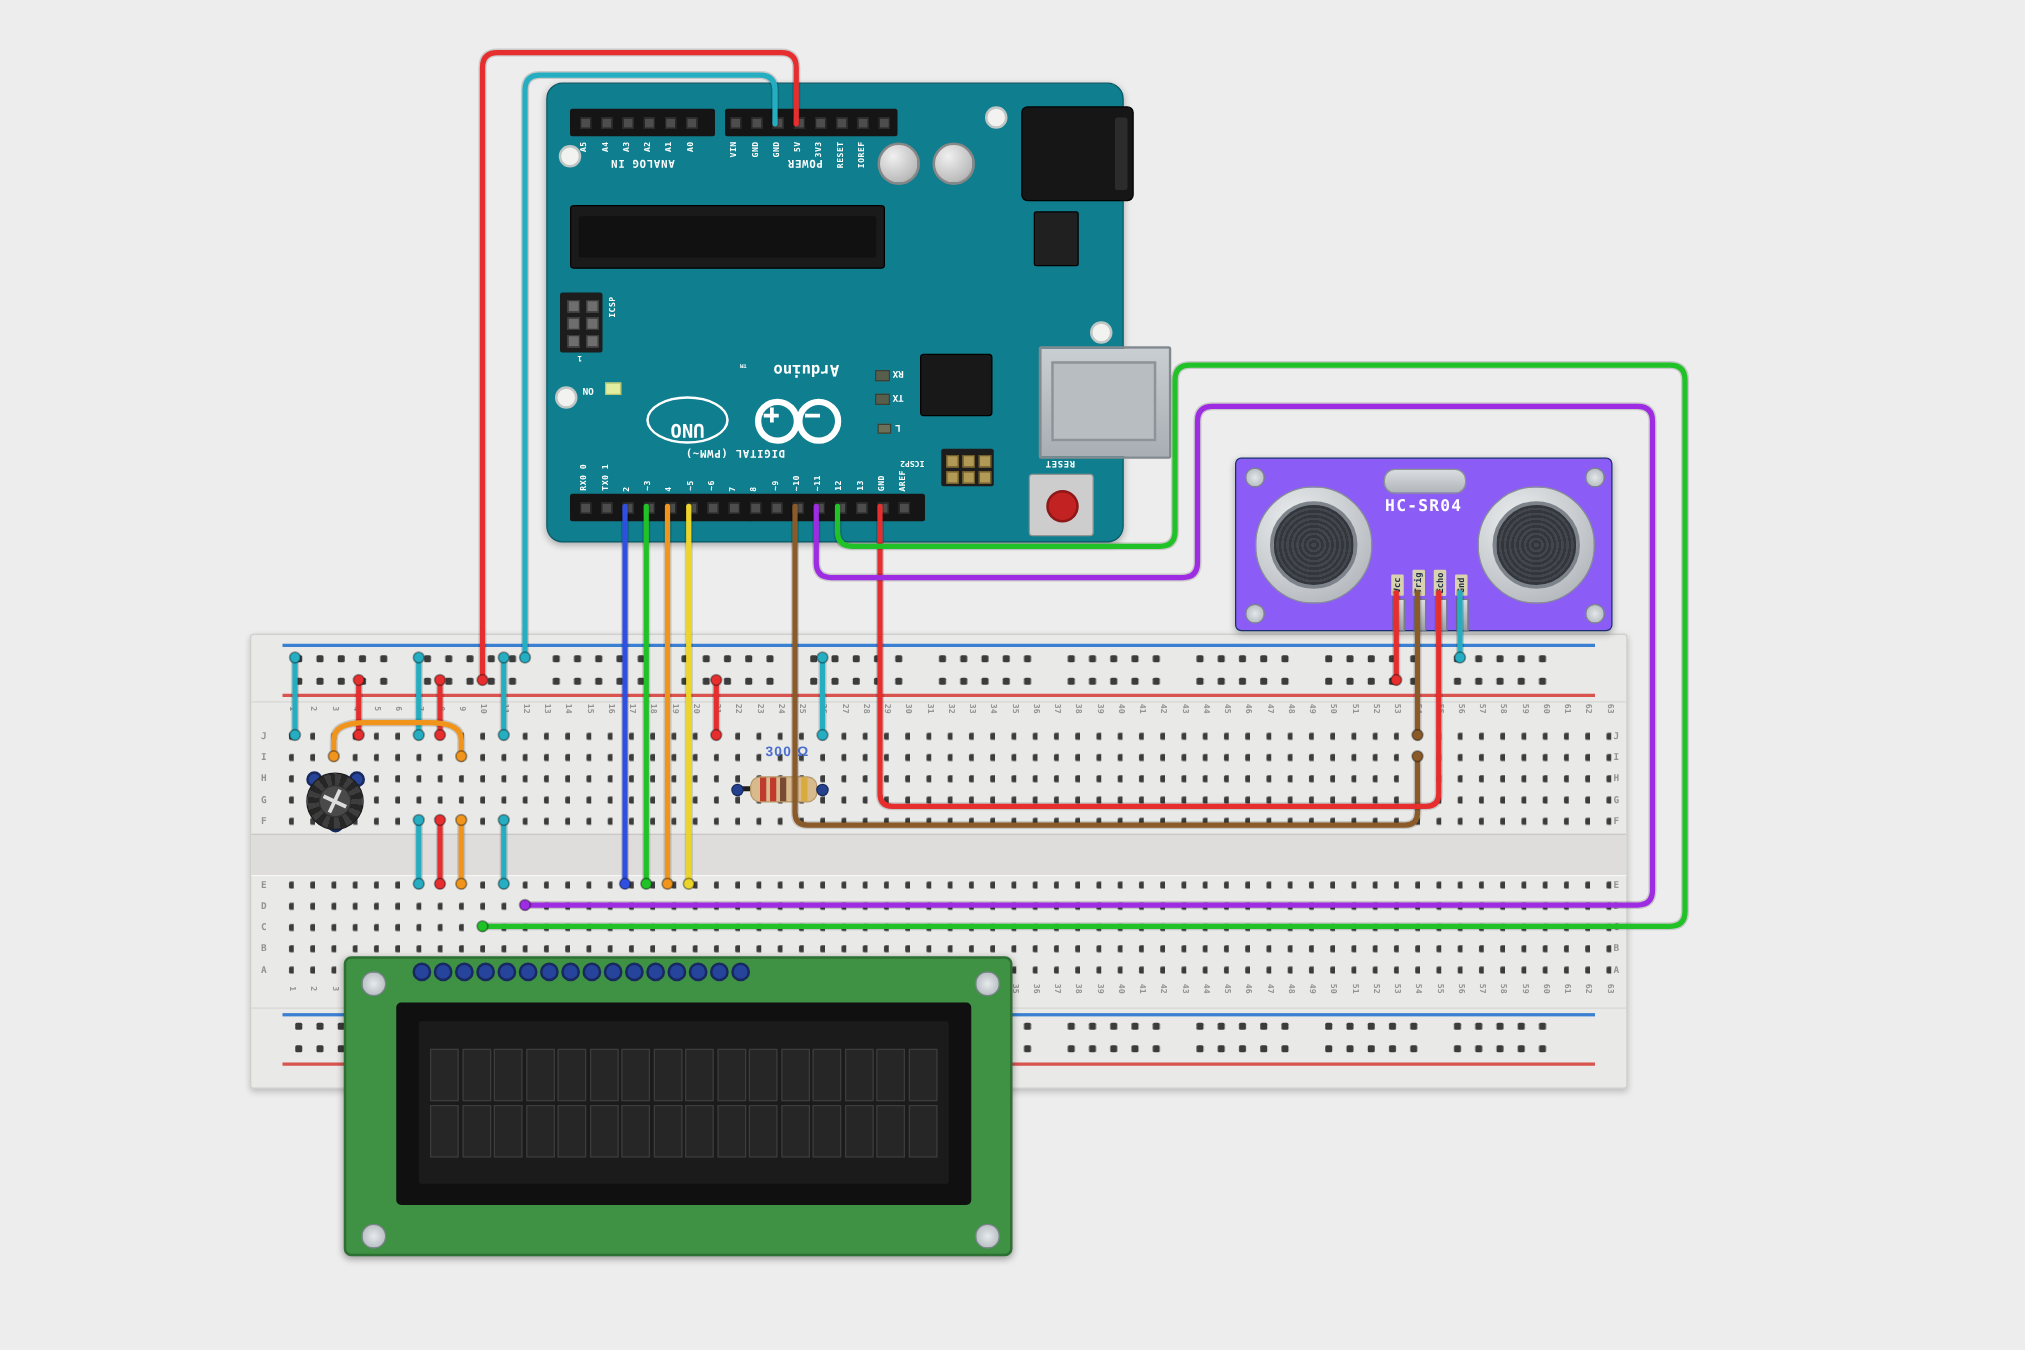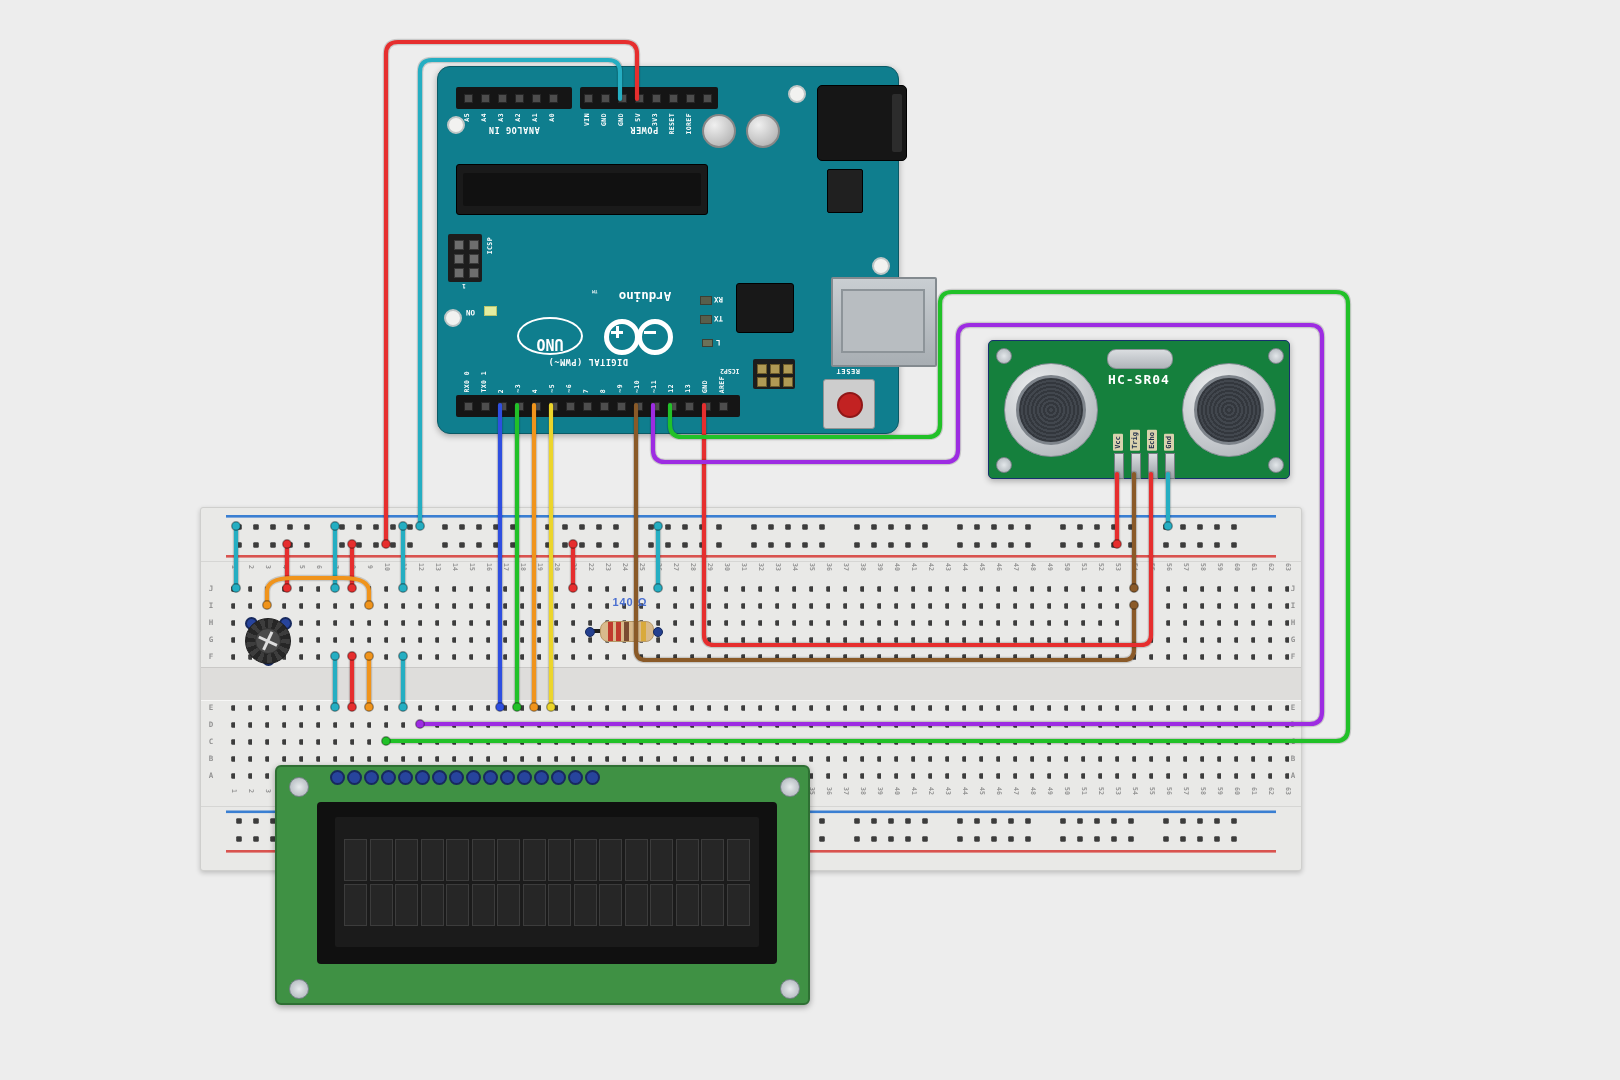--- a/index.html
+++ b/index.html
@@ -302,21 +302,21 @@
     <div class="ppin" style="left:19px;top:37px"></div>
     <div id="pot-body">
       <div id="pot-knob">
         <div class="pcross" style="transform:translate(-50%,-50%) rotate(25deg)"></div>
         <div class="pcross" style="transform:translate(-50%,-50%) rotate(115deg)"></div>
       </div>
     </div>
   </div>
 
   <div id="resistor">
-    <div id="r-label">140 Ω</div>
+    <div id="r-label">300 Ω</div>
     <div id="r-lead"></div>
     <div id="r-body">
       <div class="rband" style="left:7px;background:#c03b2e"></div>
       <div class="rband" style="left:15px;background:#c03b2e"></div>
       <div class="rband" style="left:23px;background:#7a4b32"></div>
       <div class="rband" style="left:40px;background:#d9aa3c"></div>
     </div>
     <div class="rterm" style="left:1px;top:30.5px"></div>
     <div class="rterm" style="left:69px;top:30.5px"></div>
   </div>
@@ -515,21 +515,21 @@
       <div class="hpin" style="left: 229.5px; top: 335px;"></div>
       <div class="pinlab" style="left: 227px; bottom: 40px;">12</div>
       <div class="hpin" style="left: 246.5px; top: 335px;"></div>
       <div class="pinlab" style="left: 244px; bottom: 40px;">13</div>
       <div class="hpin" style="left: 263.5px; top: 335px;"></div>
       <div class="pinlab" style="left: 261px; bottom: 40px;">GND</div>
       <div class="hpin" style="left: 280.5px; top: 335px;"></div>
       <div class="pinlab" style="left: 278px; bottom: 40px;">AREF</div>
     </div>
 
-  <div id="sensor" style="background: #15803d;">
+  <div id="sensor" style="background: #8b5cf6; margin-top: 26px;">
     <div class="sscrew" style="left:7px;top:7px"></div>
     <div class="sscrew" style="left:279px;top:7px"></div>
     <div class="sscrew" style="left:7px;top:116px"></div>
     <div class="sscrew" style="left:279px;top:116px"></div>
     <div class="tducer" style="left:15px;top:22px">
         <div class="tmesh"></div>
       </div>
     <div class="tducer" style="left:193px;top:22px">
         <div class="tmesh"></div>
       </div>

